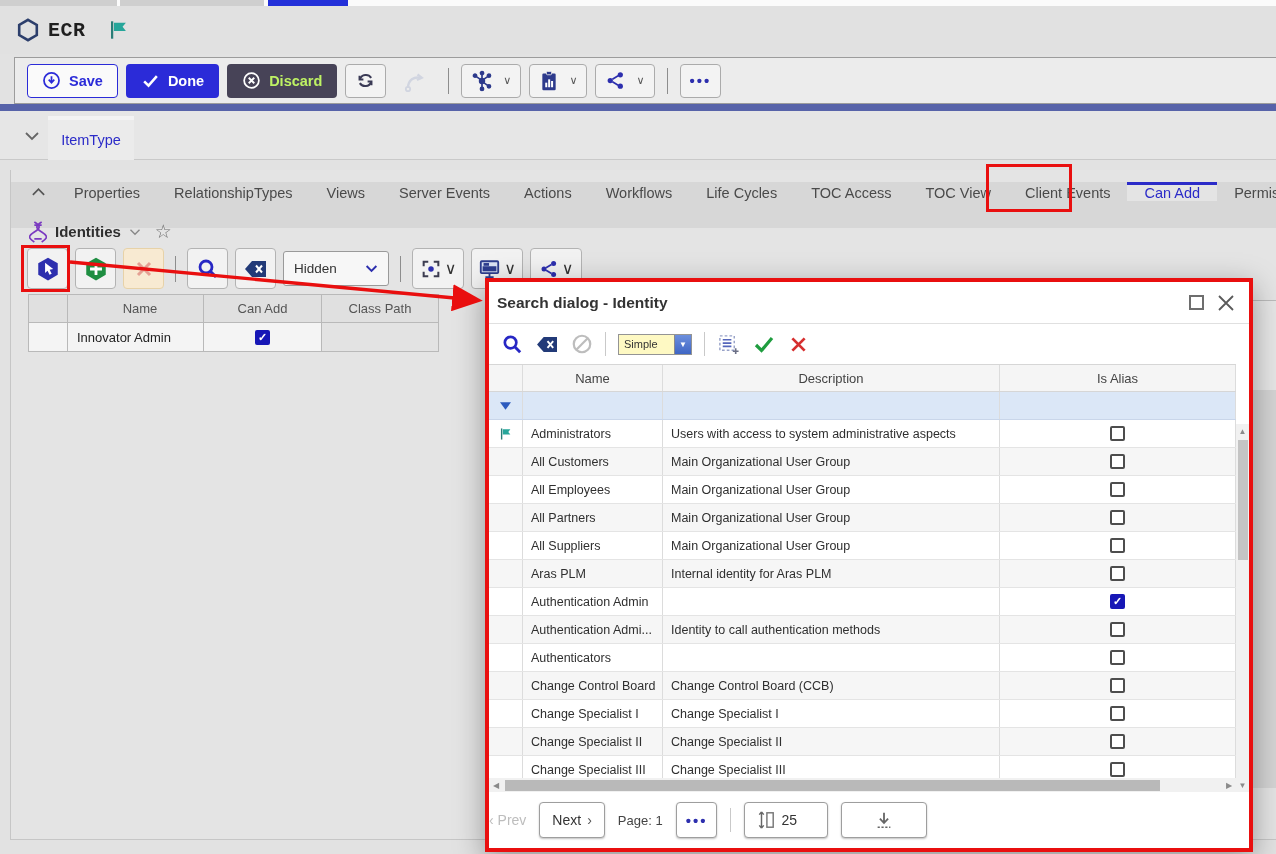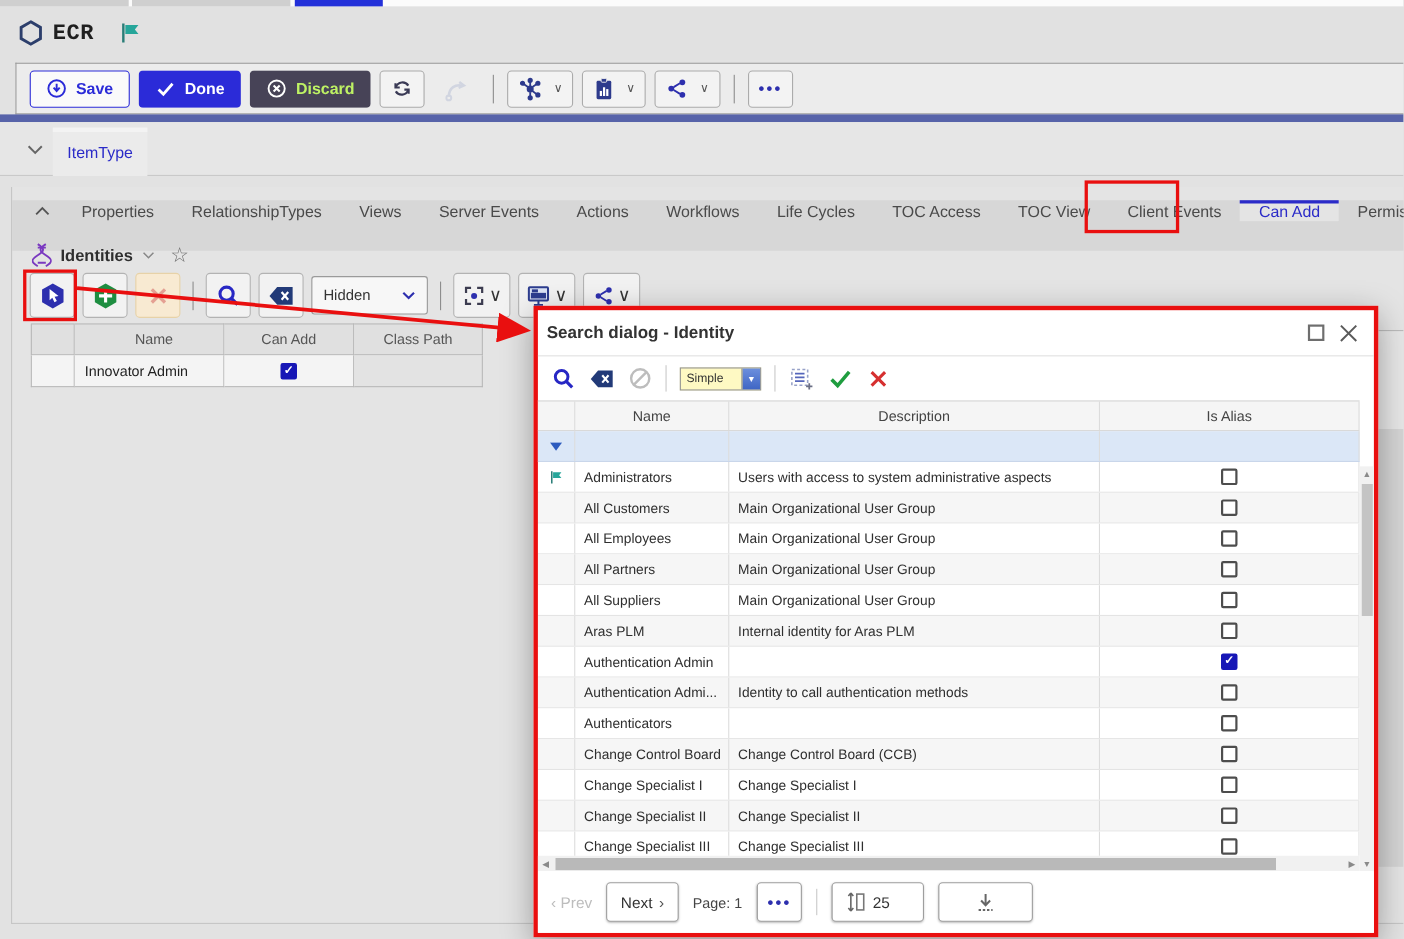--- a/index.html
+++ b/index.html
@@ -104,21 +104,21 @@
 
   
   #vscroll { position:absolute; left:747px; top:142px; width:13px; height:368px; background:#f1f1f1; }
   #vscroll .thumb { position:absolute; left:1.5px; top:16px; width:10px; height:120px; background:#c4c4c4; }
   #vscroll .sarr { position:absolute; left:0; width:13px; height:14px; display:flex; align-items:center; justify-content:center; font-size:8px; color:#8a8a8a; }
   #hscroll { position:absolute; left:0; top:496px; width:747px; height:14px; background:#f1f1f1; display:flex; align-items:center; }
   #hscroll .sarr { width:14px; text-align:center; font-size:8px; color:#8a8a8a; }
   #hscroll .thumb { height:11px; width:655px; background:#b9b9b9; margin-left:2px; }
 
   
-  #dlg-footer { position:absolute; left:0; top:510px; width:760px; height:56px; display:flex; align-items:center; gap:13px; padding-left:12px; background:#fff; }
+  #dlg-footer { position:absolute; left:0; top:510px; width:760px; height:56px; display:flex; align-items:center; gap:13px; padding-left:0; background:#fff; }
   .prev { color:#bdbdbd; font-size:14px; }
   .fbtn { height:36px; border:1px solid #9e9e9e; border-radius:4px; background:#fff; box-shadow:0 1px 2px rgba(0,0,0,.25); display:flex; align-items:center; justify-content:center; gap:6px; padding:0 12px; font-size:14px; color:#333; cursor:pointer; }
   .pagelbl { font-size:13px; color:#444; }
 
   
   .redbox { position:absolute; border:3px solid #e90f0f; z-index:40; pointer-events:none; }
   #arrow-overlay { position:absolute; left:0; top:0; width:1276px; height:854px; z-index:35; pointer-events:none; }
 
   svg { display:block; }
 </style>

